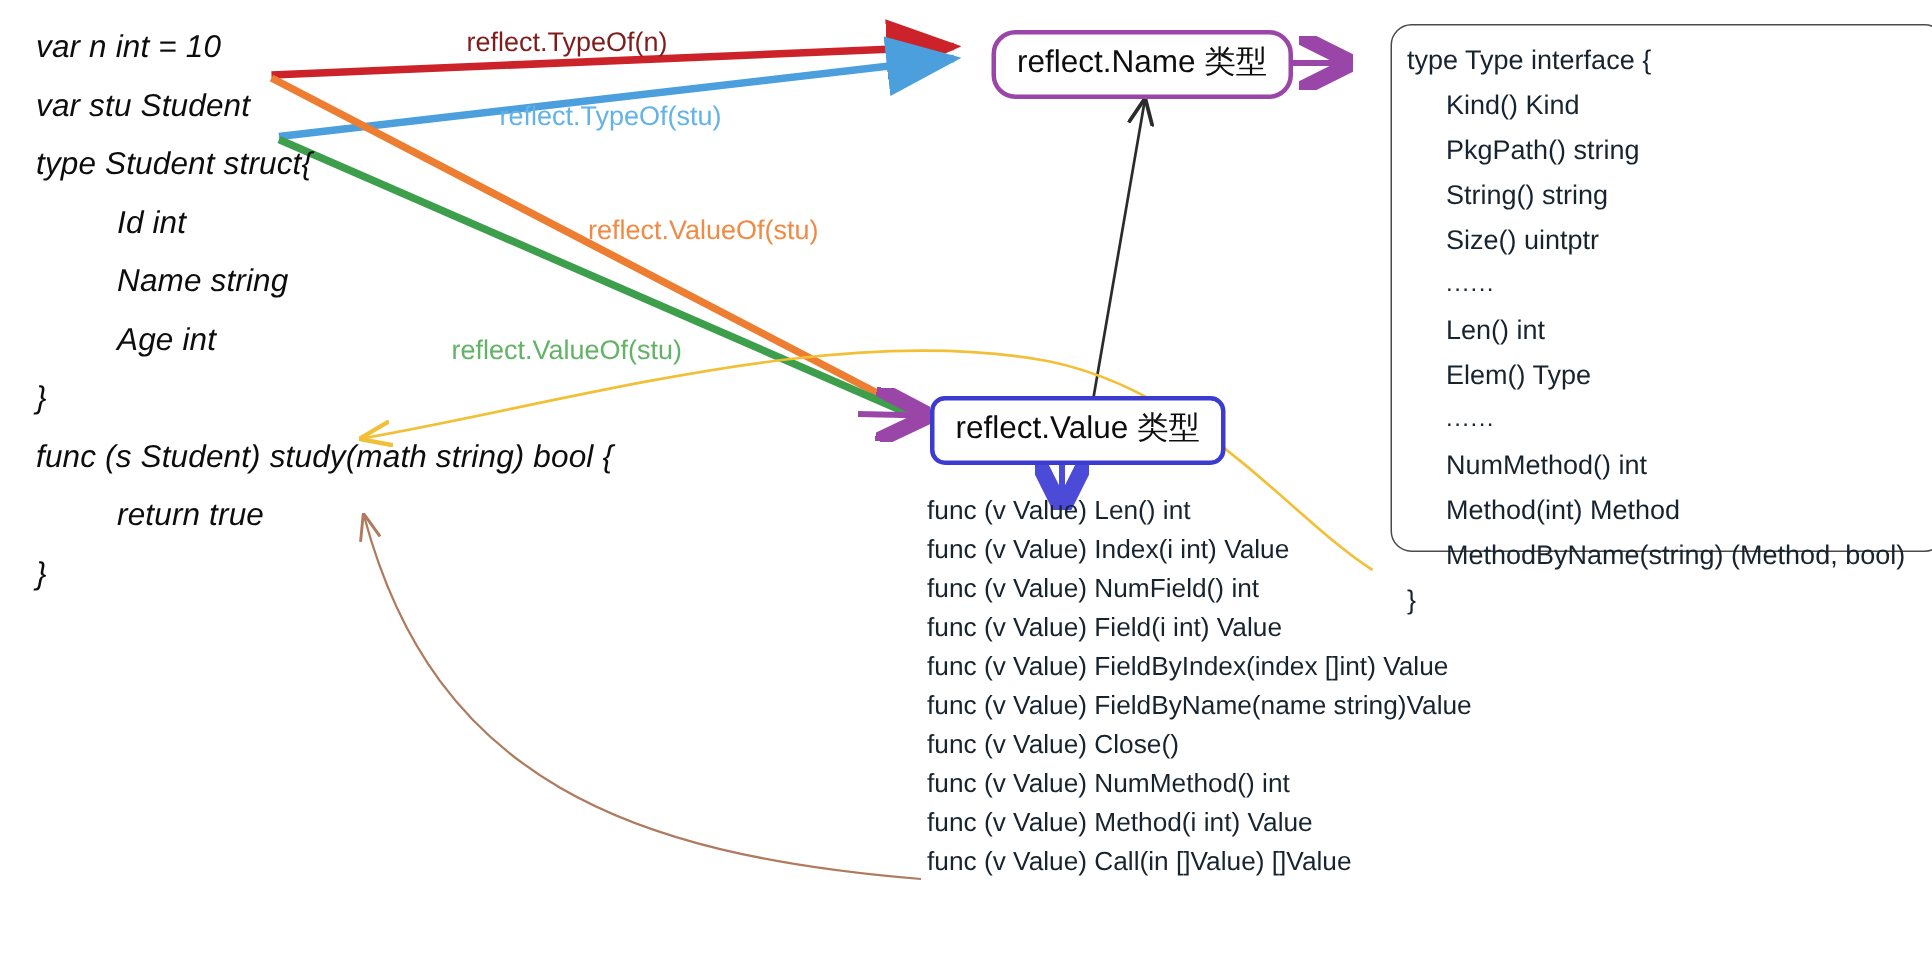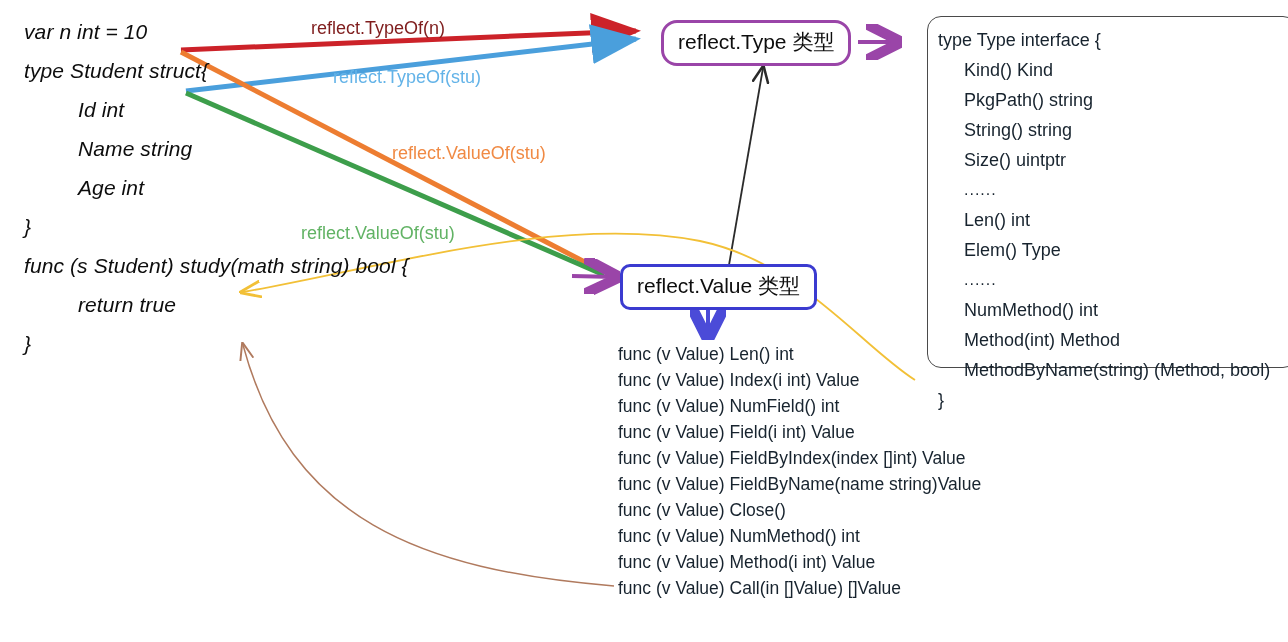--- a/index.html
+++ b/index.html
@@ -95,21 +95,21 @@
   .iface-line.ind { padding-left: 26px; }
   .iface-line.dots {
     letter-spacing: 1px;
     font-size: 16px;
   }
 
   
   .value-methods {
     position: absolute;
     left: 618px;
-    top: 341px;
+    top: 327px;
     width: 430px;
   }
   .vm-line {
     font-size: 17.5px;
     line-height: 26px;
     color: #17232e;
     white-space: pre;
   }
 
   
@@ -173,36 +173,37 @@
 
     <line x1="729" y1="265" x2="763" y2="68" stroke="#2b2b2b" stroke-width="1.8" marker-end="url(#ah-black)"></line>
 
     <path d="M 915,380 C 860,345 800,262 700,241 C 560,214 380,268 243,292" fill="none" stroke="#f2c037" stroke-width="1.8" marker-end="url(#ah-yellow)"></path>
 
     <path d="M 614,586 C 420,570 290,520 243,345" fill="none" stroke="#b07a5e" stroke-width="1.5" marker-end="url(#ah-brown)"></path>
   </svg>
 
   <div class="code-block">
     <div class="code-line">var n int = 10</div>
+    <div class="code-line">var stu Student</div>
     <div class="code-line">type Student struct{</div>
     <div class="code-line indent-1">Id int</div>
     <div class="code-line indent-1">Name string</div>
     <div class="code-line indent-1">Age int</div>
     <div class="code-line">}</div>
     <div class="code-line">func (s Student) study(math string) bool {</div>
     <div class="code-line indent-1">return true</div>
     <div class="code-line">}</div>
   </div>
 
   <div class="edge-label lbl-typeof-n">reflect.TypeOf(n)</div>
   <div class="edge-label lbl-typeof-stu">reflect.TypeOf(stu)</div>
   <div class="edge-label lbl-valueof-o">reflect.ValueOf(stu)</div>
   <div class="edge-label lbl-valueof-g">reflect.ValueOf(stu)</div>
 
-  <div class="type-chip">reflect.Type 类型</div>
+  <div class="type-chip">reflect.Name 类型</div>
   <div class="value-chip">reflect.Value 类型</div>
 
   <div class="iface-panel">
     <div class="iface-line">type Type interface {</div>
     <div class="iface-line ind">Kind() Kind</div>
     <div class="iface-line ind">PkgPath() string</div>
     <div class="iface-line ind">String() string</div>
     <div class="iface-line ind">Size() uintptr</div>
     <div class="iface-line ind dots">......</div>
     <div class="iface-line ind">Len() int</div>

